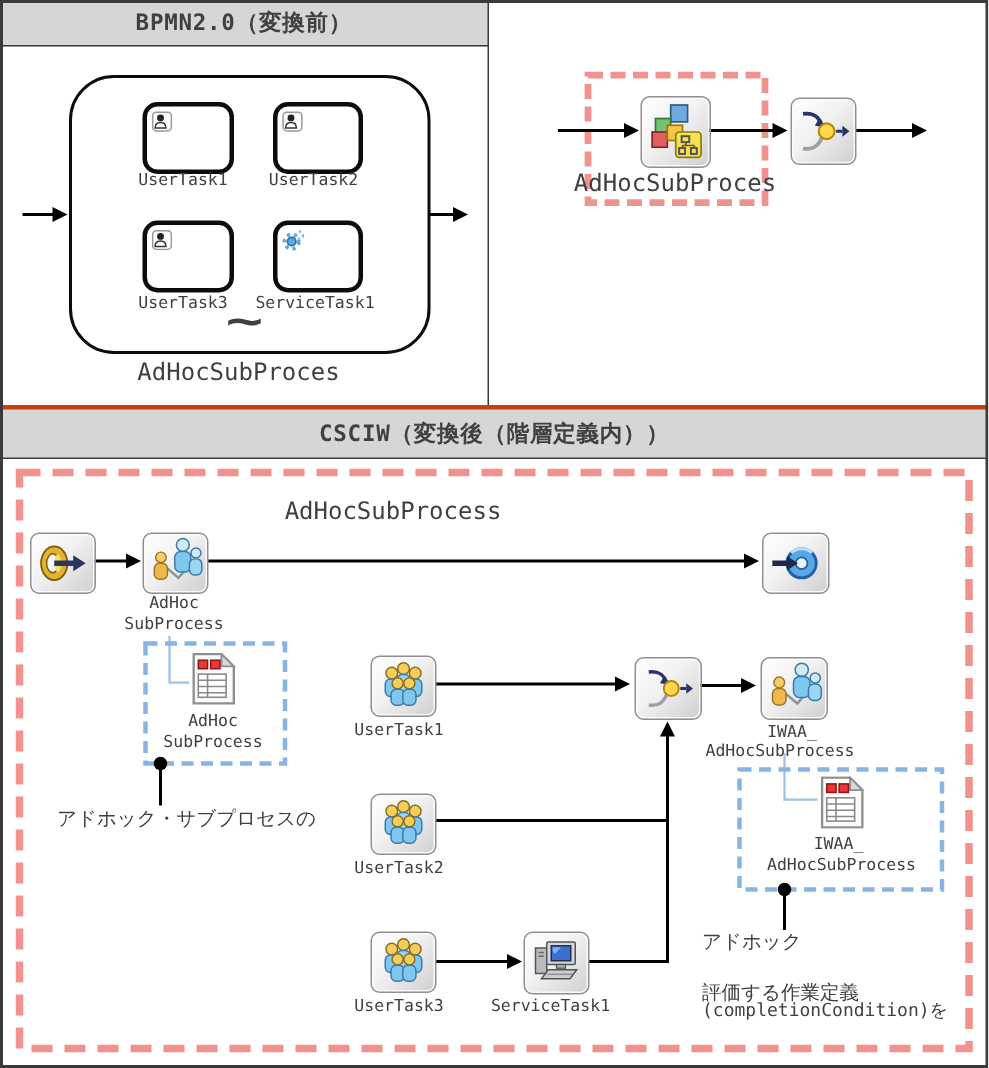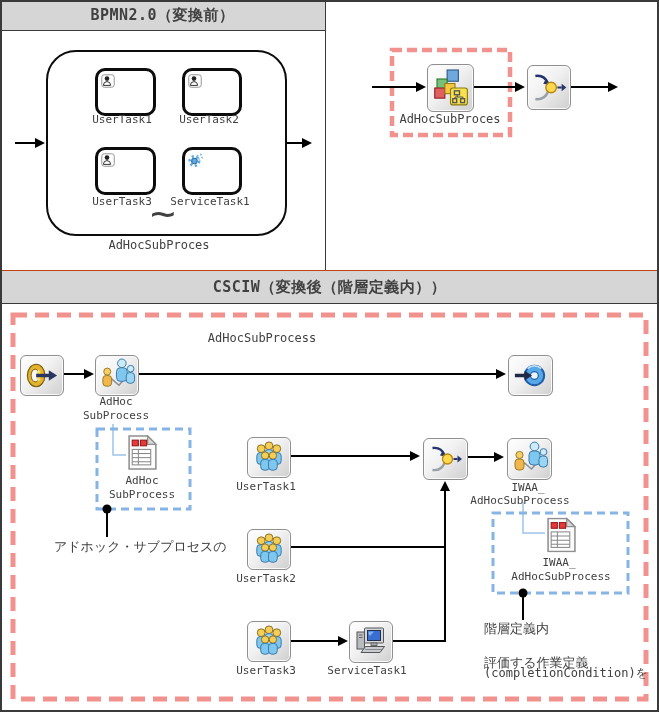--- a/index.html
+++ b/index.html
@@ -5,22 +5,22 @@
   html,body{margin:0;padding:0;background:#fff;}
   .shot{position:relative;width:659px;height:712px;background:#fff;
         font-family:"DejaVu Sans Mono","DejaVu Sans",monospace;color:#404040;overflow:hidden;}
   .frame{position:absolute;inset:0;border:2px solid #3a3a3a;pointer-events:none;z-index:9;}
   .hdr{position:absolute;background:#D6D6D6;border-bottom:1px solid #3a3a3a;
        display:flex;align-items:center;justify-content:center;
        font-weight:bold;font-size:15px;letter-spacing:0.5px;z-index:5;}
   .vdiv{position:absolute;background:#3a3a3a;width:1px;z-index:4;}
   .overlay{position:absolute;left:0;top:0;z-index:1;}
   .lbl{position:absolute;white-space:nowrap;font-size:11px;transform:translateX(-50%);z-index:6;}
-  .lbl12{font-size:12px;}
-  .callout{position:absolute;white-space:nowrap;font-size:13px;z-index:6;line-height:16px;margin-left:16px;}
+  .lbl12{font-size:16px;}
+  .callout{position:absolute;white-space:nowrap;font-size:13px;z-index:6;line-height:16px;}
   .tilde{position:absolute;font-size:28px;font-weight:bold;transform:translateX(-50%) scaleX(1.5);z-index:6;}
   .task{position:absolute;background:#fff;border:3px solid #0c0c0c;border-radius:10px;z-index:3;}
   .task svg{position:absolute;left:3px;top:3px;}
   .biground{position:absolute;border:2px solid #0c0c0c;border-radius:30px;background:#fff;z-index:2;}
   .icon-btn{position:absolute;border:1px solid #8f8f8f;border-radius:6px;
             background:linear-gradient(135deg,#ffffff 0%,#f1f1f1 45%,#cfcfcf 100%);
             box-shadow:inset 0 0 0 1px #fafafa;z-index:3;}
   .icon-btn svg{position:absolute;left:0;top:0;width:100%;height:100%;}
   .plain-icon{position:absolute;z-index:3;}
 </style>
@@ -167,21 +167,21 @@
     <circle cx="107" cy="509" r="4.5" fill="#000"></circle>
       <line x1="107" y1="509" x2="107" y2="537" stroke="#000" stroke-width="2"></line>
     <circle cx="523" cy="593" r="4.5" fill="#000"></circle>
       <line x1="523" y1="593" x2="523" y2="620" stroke="#000" stroke-width="2"></line>
   </svg>
 
   <div class="hdr" style="left:0;top:0;width:325px;height:30px;border-right:1px solid #3a3a3a;">
     <span>BPMN2.0（変換前）</span>
   </div>
   <div class="vdiv" style="left:325px;top:0;height:271px;"></div>
-  <div class="hdr" style="left:0;top:270px;width:659px;height:32px;border-top:1px solid #c2410c;">
+  <div class="hdr" style="left:0;top:270px;width:659px;height:32px;border-top:3px solid #c2410c;">
     <span>CSCIW（変換後（階層定義内））</span>
   </div>
 
   <div class="biground" style="left:46px;top:50px;width:237px;height:182px;"></div>
 
   <div class="task" style="left:95px;top:68px;width:55px;height:42px;">
     <svg width="14" height="14">
         <use href="#sym-person"></use>
       </svg>
   </div>
@@ -293,18 +293,18 @@
   </div>
   <div class="lbl" style="left:266px;top:664px;">UserTask3</div>
 
   <div class="icon-btn" style="left:349px;top:621px;width:42px;height:40px;">
     <svg viewBox="0 0 40 40">
         <use href="#sym-computer"></use>
       </svg>
   </div>
   <div class="lbl" style="left:367px;top:664px;">ServiceTask1</div>
 
-  <div class="callout" style="left:468px;top:621px;">階層定義内</div>
+  <div class="callout" style="left:468px;top:621px;">アドホック</div>
   <div class="callout" style="left:468px;top:665px;font-size:12px;">(completionCondition)を</div>
   <div class="callout" style="left:468px;top:655px;">評価する作業定義</div>
 
   <div class="frame"></div>
 </div>
 
 </body></html>

